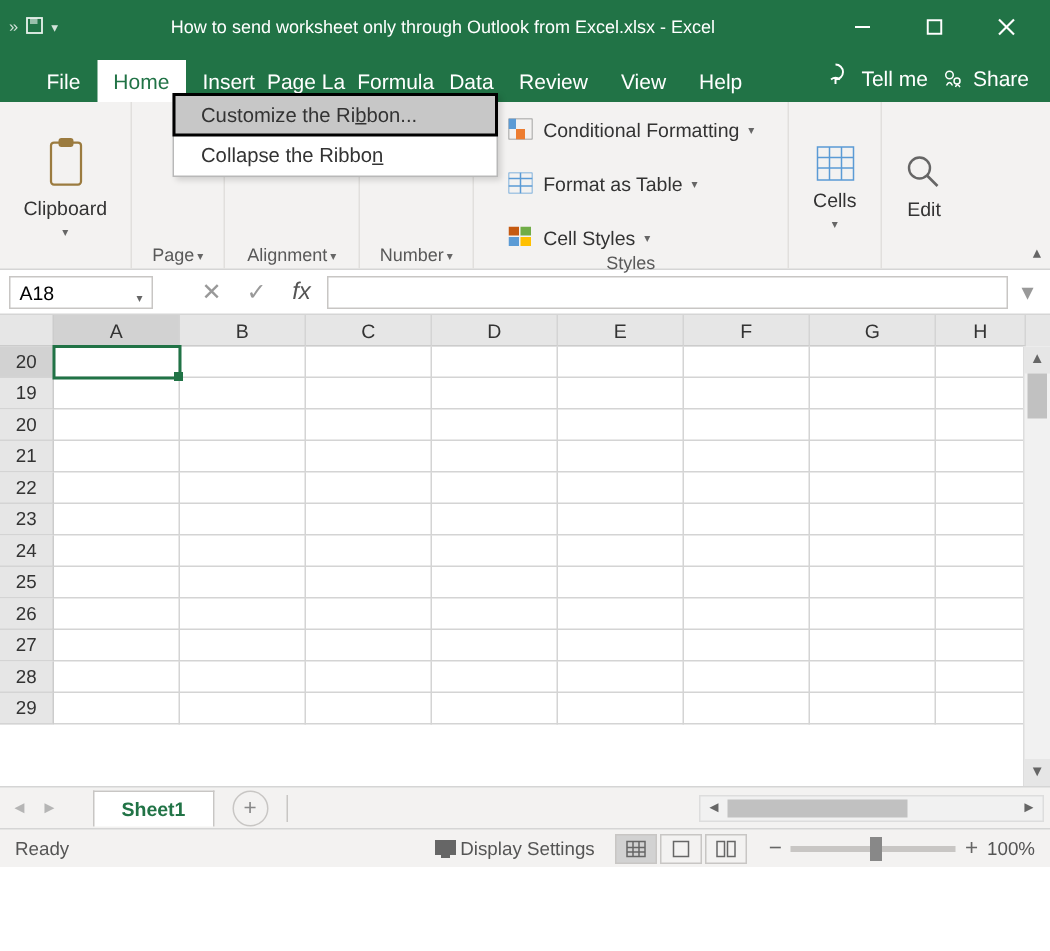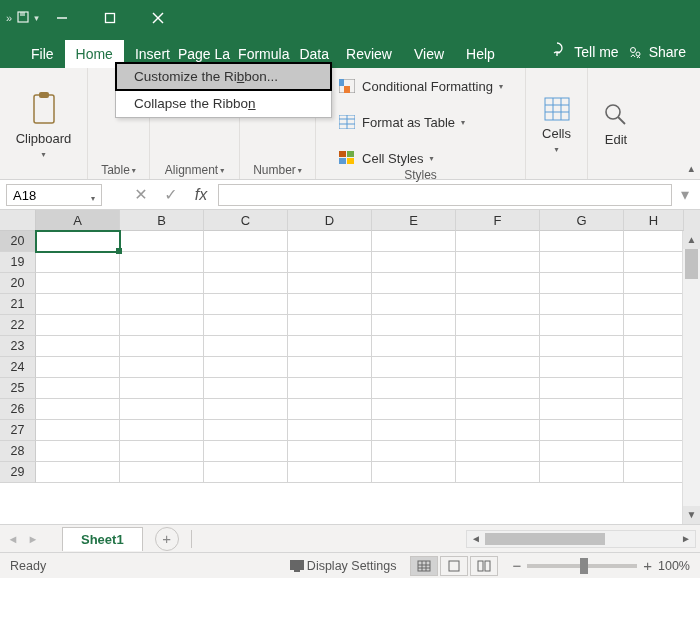--- a/index.html
+++ b/index.html
@@ -86,20 +86,21 @@
   <div class="tb-left">
     <span style="font-size:11px;opacity:.8;">»</span>
     <span style="font-size:12px;opacity:.9;">
       <svg width="14" height="14" viewBox="0 0 14 14">
           <rect x="2" y="2" width="10" height="10" fill="none" stroke="#fff" stroke-width="1.2"></rect>
           <rect x="4" y="2" width="5" height="4" fill="#fff" opacity=".6"></rect>
         </svg>
     </span>
     <span style="font-size:9px;opacity:.8;">▾</span>
   </div>
+  <div class="tb-center">How to send worksheet only through Outlook from Excel.xlsx  -  Excel</div>
   <div class="tb-right">
     <div class="win-btn">
         <svg width="12" height="12">
           <line x1="1" y1="6" x2="11" y2="6" stroke-width="1.4"></line>
         </svg>
       </div>
     <div class="win-btn">
         <svg width="12" height="12">
           <rect x="1.5" y="1.5" width="9" height="9" stroke-width="1.3"></rect>
         </svg>
@@ -149,21 +150,21 @@
           </svg>
       <span class="lbl">Clipboard</span>
           <span class="drop-caret">▾</span>
     </div>
       </div>
     <div class="rg-label"></div>
   </div>
   <div class="rgroup" style="width:62px;">
     <div class="rg-body"></div>
     <div class="rg-label">
-        <span>Table</span>
+        <span>Page</span>
         <span class="drop-caret">▾</span>
       </div>
   </div>
   <div class="rgroup" style="width:90px;">
     <div class="rg-body"></div>
     <div class="rg-label">
         <span>Alignment</span>
         <span class="drop-caret">▾</span>
       </div>
   </div>

